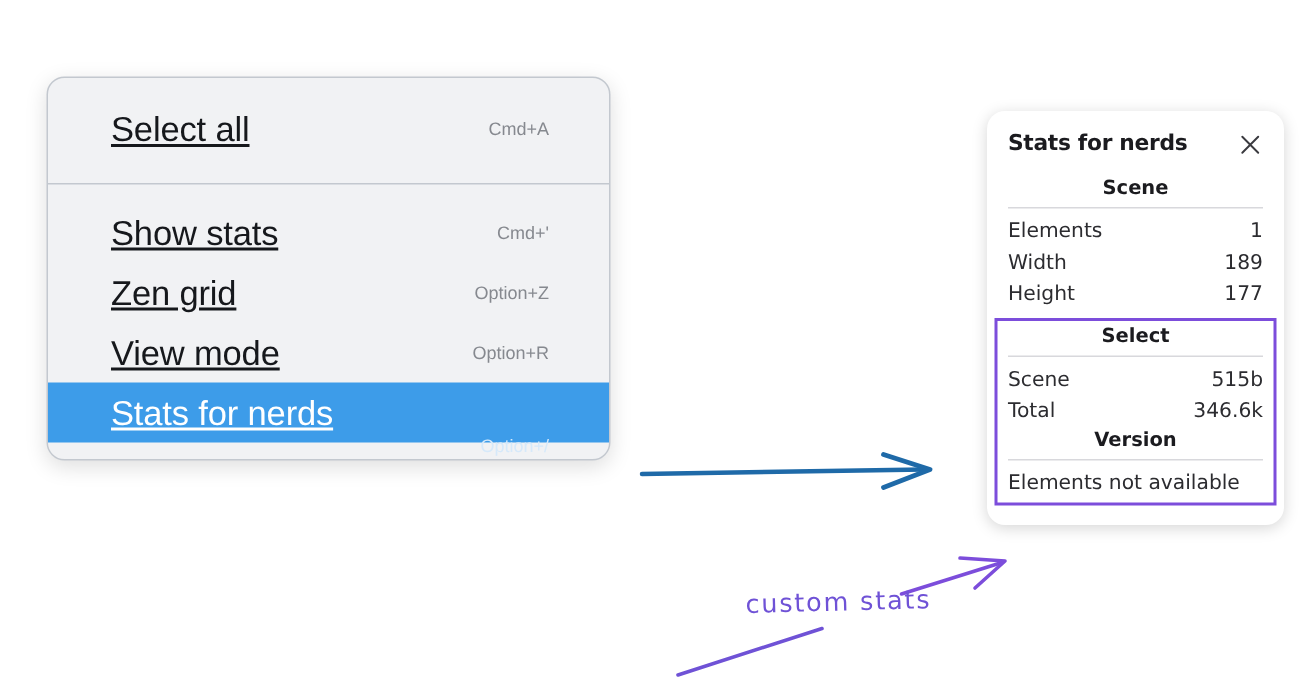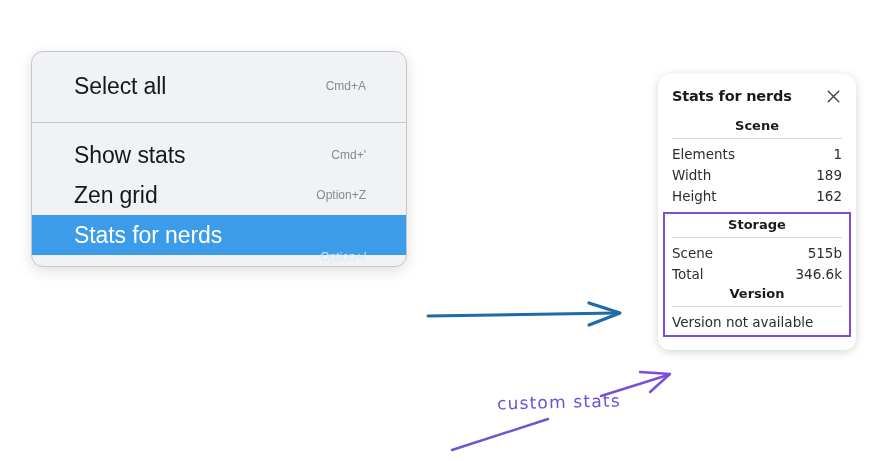--- a/index.html
+++ b/index.html
@@ -46,20 +46,21 @@
     padding: 4px 40px 4px 42px;
     box-sizing: border-box;
     height: 40px;
     cursor: default;
   }
   .menu-item .mi-label {
     font-size: 23px;
     color: #16181c;
     letter-spacing: -0.1px;
     white-space: nowrap;
+    text-decoration: underline;
   }
   .menu-item .mi-shortcut {
     font-size: 12px;
     color: #86898f;
     white-space: nowrap;
   }
   .menu-item.selected {
     background: #3d9ce9;
   }
   .menu-item.selected .mi-label { color: #ffffff; }
@@ -173,20 +174,24 @@
   <div class="menu-sep"></div>
 
   <div class="menu-group group-bottom">
     <div class="menu-item">
       <span class="mi-label">Show stats</span>
       <span class="mi-shortcut">Cmd+'</span>
     </div>
     <div class="menu-item">
       <span class="mi-label">Zen grid</span>
       <span class="mi-shortcut">Option+Z</span>
+    </div>
+    <div class="menu-item">
+      <span class="mi-label">View mode</span>
+      <span class="mi-shortcut">Option+R</span>
     </div>
     <div class="menu-item selected">
       <span class="mi-label">Stats for nerds</span>
       <span class="mi-shortcut">Option+/</span>
     </div>
   </div>
 
 </div>
 
 <div class="stats-panel">
@@ -206,41 +211,41 @@
   <div class="sp-row">
     <span class="sp-key">Elements</span>
     <span class="sp-val">1</span>
   </div>
   <div class="sp-row">
     <span class="sp-key">Width</span>
     <span class="sp-val">189</span>
   </div>
   <div class="sp-row">
     <span class="sp-key">Height</span>
-    <span class="sp-val">162</span>
+    <span class="sp-val">177</span>
   </div>
 
   <div class="sp-boxed">
 
-    <div class="sp-section-title">Storage</div>
+    <div class="sp-section-title">Select</div>
     <div class="sp-divider"></div>
 
     <div class="sp-row">
       <span class="sp-key">Scene</span>
       <span class="sp-val">515b</span>
     </div>
     <div class="sp-row">
       <span class="sp-key">Total</span>
       <span class="sp-val">346.6k</span>
     </div>
 
     <div class="sp-section-title">Version</div>
     <div class="sp-divider"></div>
 
-    <div class="sp-note">Version not available</div>
+    <div class="sp-note">Elements not available</div>
 
   </div>
 
 </div>
 
 <svg class="anno-svg" viewBox="0 0 873 461">
 
   <g>
     <path d="M428 316 L616 313" stroke="#1f6aa8" stroke-width="3" fill="none" stroke-linecap="round"></path>
     <path d="M589 303 L620 313 L589 325" stroke="#1f6aa8" stroke-width="3.2" fill="none" stroke-linecap="round" stroke-linejoin="round"></path>

